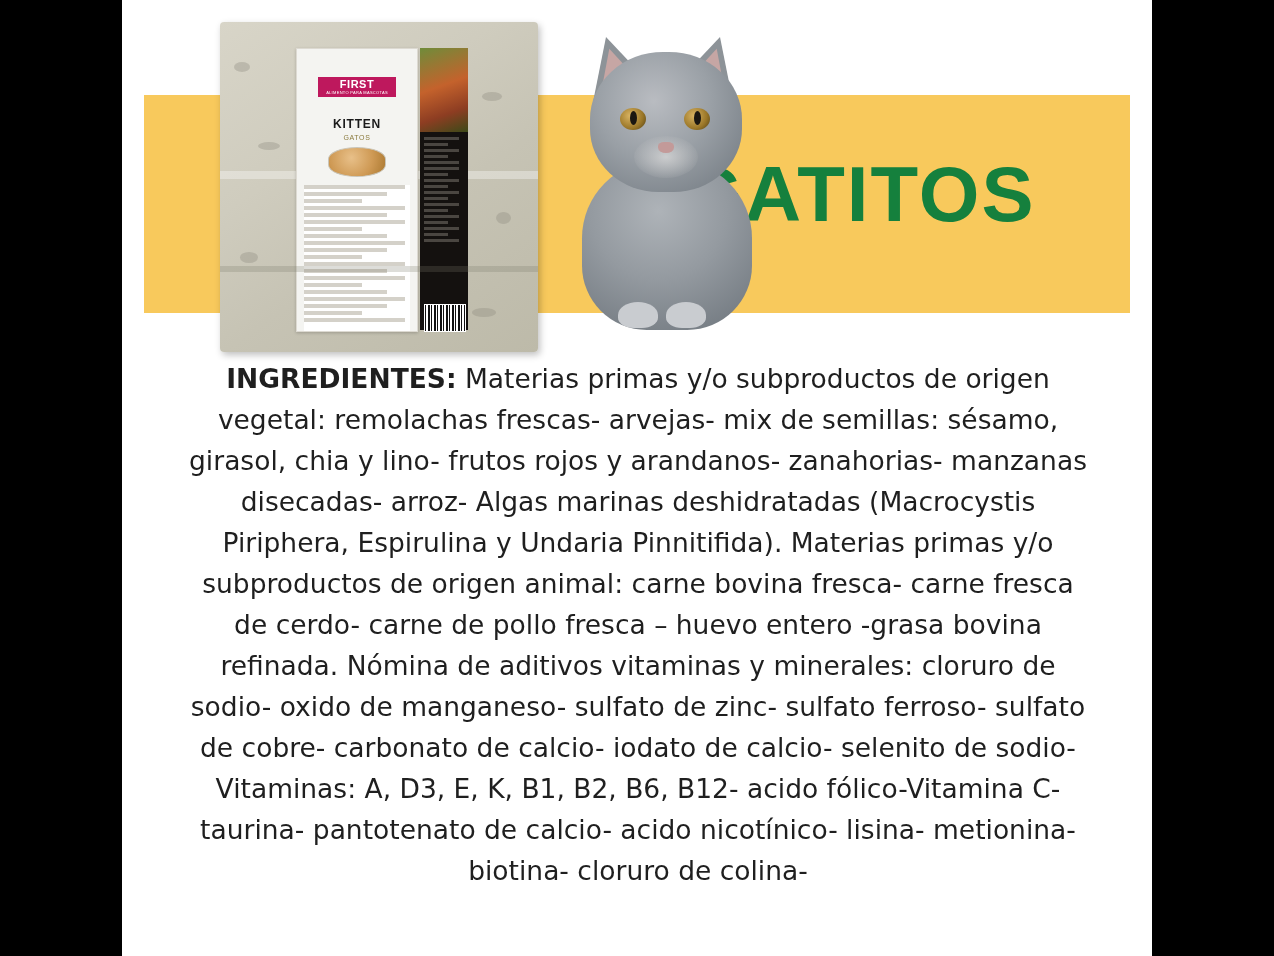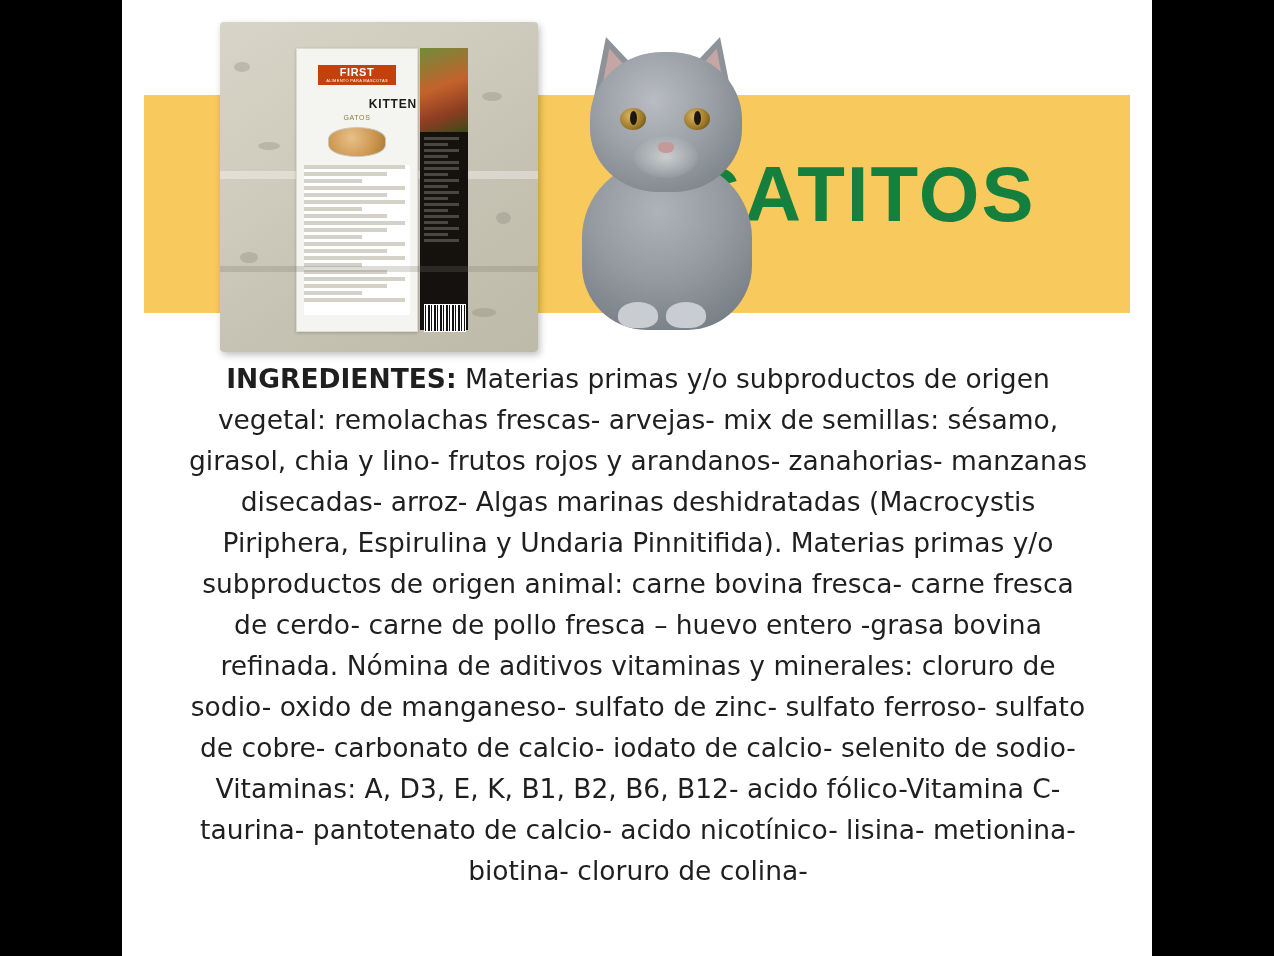--- a/index.html
+++ b/index.html
@@ -96,43 +96,43 @@
     left: 76px;
     top: 26px;
     width: 120px;
     height: 282px;
     background: #f4f4f1;
     border: 1px solid #dddad2;
     box-shadow: 0 1px 3px rgba(0,0,0,0.2);
     overflow: hidden;
   }
   .bag-brand {
-    margin: 16px auto 0;
+    margin: 28px auto 0;
     width: 78px;
     height: 20px;
-    background: #c2410c;
+    background: #be185d;
     color: #ffffff;
     font-size: 11px;
     font-weight: bold;
     line-height: 12px;
     text-align: center;
     padding-top: 1px;
     letter-spacing: 0.5px;
     box-sizing: border-box;
   }
   .bag-brand-sub {
     display: block;
     font-size: 4px;
     font-weight: normal;
     letter-spacing: 0.3px;
     line-height: 5px;
   }
   .bag-kitten {
-    margin-top: 12px;
-    text-align: right;
+    margin-top: 20px;
+    text-align: center;
     font-size: 12px;
     font-weight: bold;
     color: #1b1b1b;
     letter-spacing: 0.8px;
   }
   .bag-kitten-sub {
     margin-top: 3px;
     text-align: center;
     font-size: 7px;
     color: #8a7a3d;

